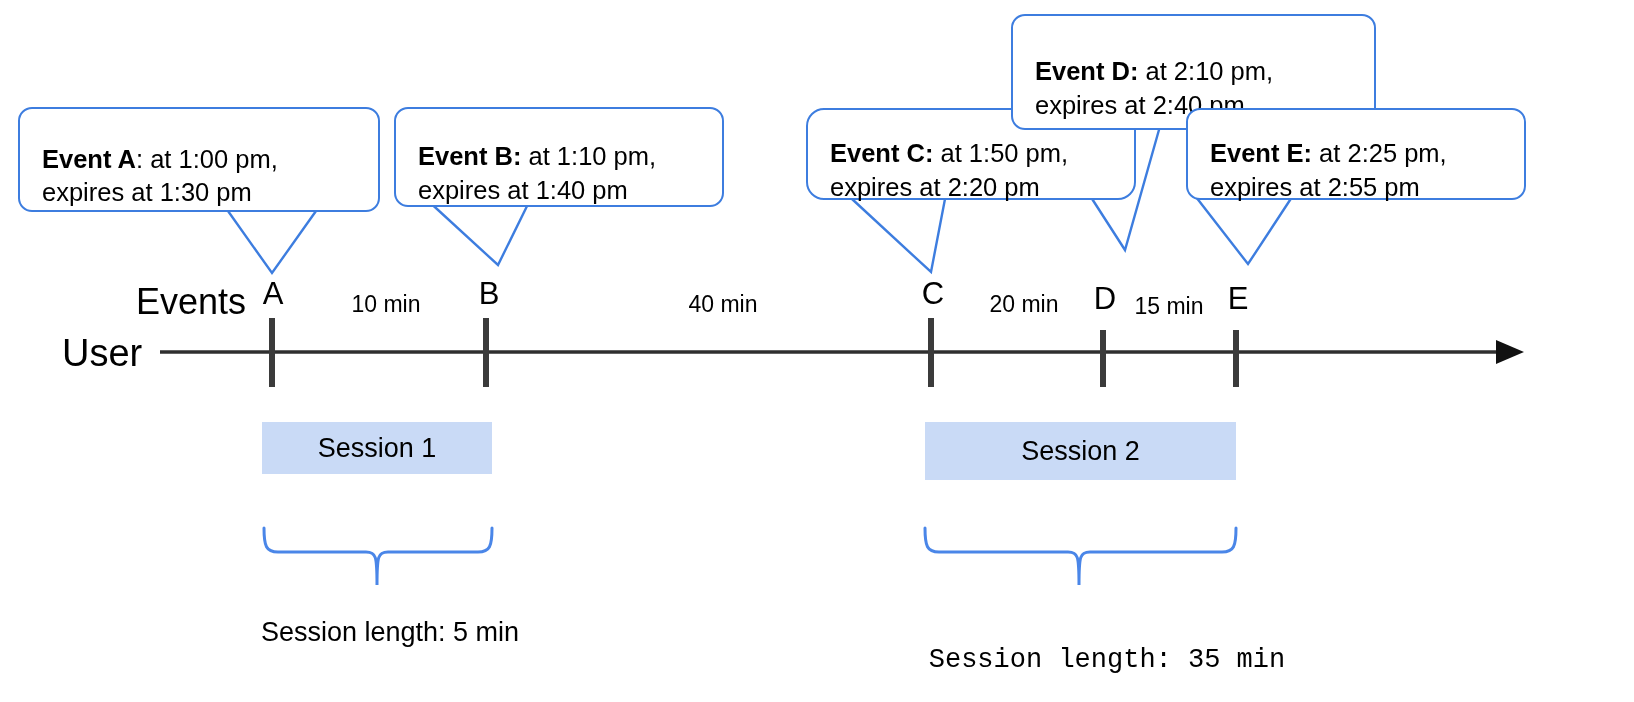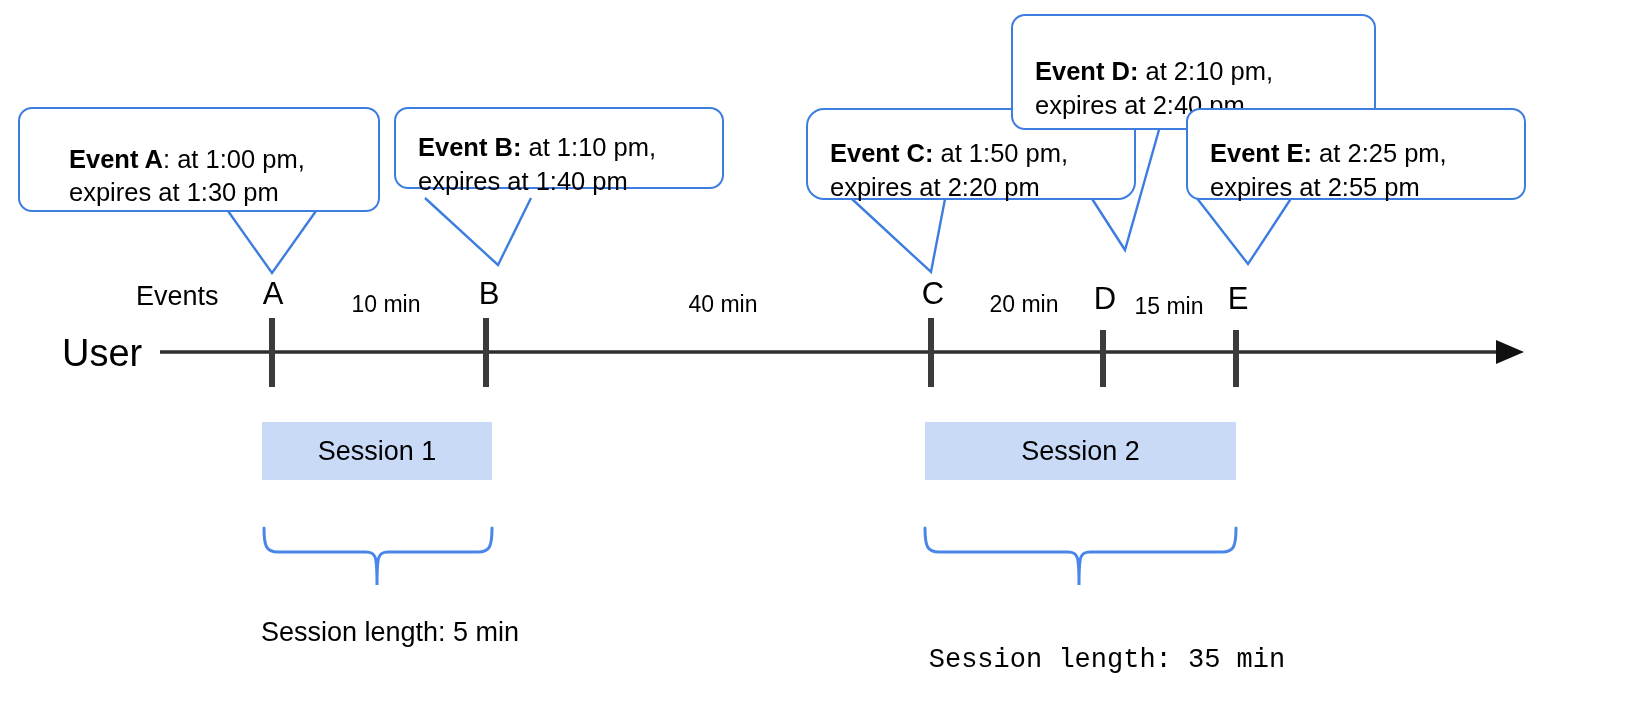--- a/index.html
+++ b/index.html
@@ -53,21 +53,21 @@
 
   
   .axis-label-user {
     position: absolute;
     font-size: 38px;
     color: #000000;
     z-index: 3;
   }
   .axis-label-events {
     position: absolute;
-    font-size: 27px;
+    font-size: 36px;
     color: #000000;
     z-index: 3;
   }
   .tick-label {
     position: absolute;
     font-size: 31px;
     color: #000000;
     text-align: center;
     transform: translateX(-50%);
     z-index: 3;
@@ -132,27 +132,27 @@
     </g>
 
     <g fill="none" stroke="#4a86e8" stroke-width="3" stroke-linecap="round">
       <path d="M 264,528 C 264,546 266,552 278,552 L 366,552 C 376,552 377,556 377,585
                C 377,556 378,552 388,552 L 478,552 C 490,552 492,546 492,528"></path>
       <path d="M 925,528 C 925,546 927,552 939,552 L 1068,552 C 1078,552 1079,556 1079,585
                C 1079,556 1080,552 1090,552 L 1222,552 C 1234,552 1236,546 1236,528"></path>
     </g>
   </svg>
 
-  <div class="callout" style="left:18px; top:107px; width:362px; height:105px;padding-left:27px;">
+  <div class="callout" style="left:18px; top:107px; width:362px; height:105px;">
     <div class="callout-text">
       <b>Event A</b><span>: at 1:00 pm,</span><br><span>expires at 1:30 pm</span>
     </div>
   </div>
 
-  <div class="callout" style="left:394px; top:107px; width:330px; height:82px;">
+  <div class="callout" style="left:394px; top:107px; width:330px; height:100px;">
     <div class="callout-text">
       <b>Event B:</b><span> at 1:10 pm,</span><br><span>expires at 1:40 pm</span>
     </div>
   </div>
 
   <div class="callout" style="left:806px; top:108px; width:330px; height:92px;border-radius:18px;">
     <div class="callout-text">
       <b>Event C:</b><span> at 1:50 pm,</span><br><span>expires at 2:20 pm</span>
     </div>
   </div>
@@ -177,21 +177,21 @@
   <div class="tick-label" style="left:489px; top:276px;">B</div>
   <div class="tick-label" style="left:933px; top:276px;">C</div>
   <div class="tick-label" style="left:1105px; top:281px;">D</div>
   <div class="tick-label" style="left:1238px; top:281px;">E</div>
 
   <div class="gap-label" style="left:386px; top:291px;">10 min</div>
   <div class="gap-label" style="left:723px; top:291px;">40 min</div>
   <div class="gap-label" style="left:1024px; top:291px;">20 min</div>
   <div class="gap-label" style="left:1169px; top:293px;">15 min</div>
 
-  <div class="session-box" style="left:262px; top:422px; width:230px; height:58px;">
+  <div class="session-box" style="left:262px; top:422px; width:230px; height:52px;">
     <span>Session 1</span>
   </div>
 
   <div class="session-box" style="left:925px; top:422px; width:311px; height:58px;">
     <span>Session 2</span>
   </div>
 
   <div class="session-length" style="left:390px; top:617px;">Session length: 5 min</div>
   <div class="session-length" style="left:1107px; top:645px;font-family:Liberation Mono, monospace;">Session length: 35 min</div>
 

